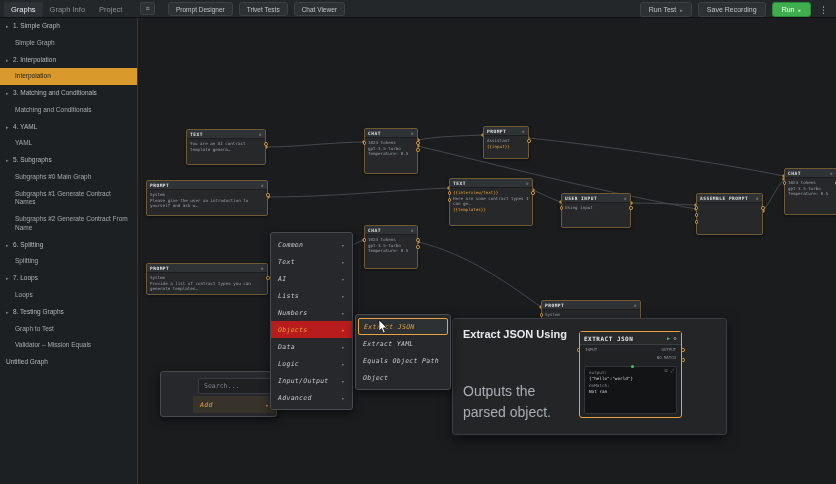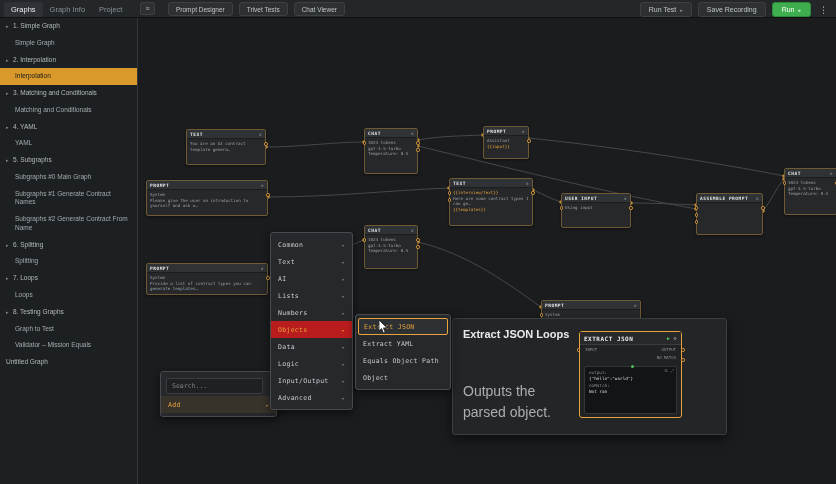--- a/index.html
+++ b/index.html
@@ -38,21 +38,21 @@
   .node { position:absolute; background:#26282a; border:1px solid #6f5a33; border-radius:2px; box-shadow:0 1px 3px rgba(0,0,0,.45); font-family:"DejaVu Sans Mono", monospace; z-index:2; }
   .node-head { display:flex; justify-content:space-between; align-items:center; background:#303335; padding:1.5px 3px; font-size:4.5px; font-weight:bold; letter-spacing:.5px; color:#e4e7e9; border-bottom:1px solid #1b1d1f; border-radius:1px 1px 0 0; }
   .node-gear { font-size:4px; color:#8a8f93; font-weight:normal; }
   .node-body { padding:2px 3px; font-size:4.2px; color:#9aa0a4; line-height:1.35; overflow:hidden; }
   .node-body .accent { color:#e8a33d; }
   .port { position:absolute; width:3.5px; height:3.5px; border-radius:50%; background:#1a1c1e; border:1px solid #e8a33d; }
   .port.left { left:-2.5px; } .port.right { right:-2.5px; }
 
   
   .menu { position:absolute; background:#26282b; border:1px solid #474a4e; border-radius:3px; box-shadow:0 3px 9px rgba(0,0,0,.55); font-family:"DejaVu Sans Mono", monospace; font-size:6.5px; padding:3px 0; z-index:30; }
-  .menu-item { display:flex; justify-content:space-between; align-items:center; padding:4.5px 7px; color:#c9cdd0; letter-spacing:.3px; white-space:nowrap; }
+  .menu-item { display:flex; justify-content:space-between; align-items:center; padding:4.5px 7px; color:#c9cdd0; letter-spacing:.3px; white-space:nowrap;font-style:italic; }
   .menu-item .mchev { color:#8a8f93; font-size:5px; margin-left:8px; }
   .menu-item.active { background:#b91c1c; color:#e8a33d; }
   .menu-item.active .mchev { color:#e8a33d; }
   .menu-item.highlighted { border:1px solid #e8a33d; background:#2e3134; color:#e8a33d; margin:0 2px; border-radius:2px; padding:3.5px 5px; }
   .menu-search { display:block; width:97px; margin:3px 5px 2px 5px; background:#1e2022; border:1px solid #3a3d40; border-radius:2px; padding:3px 5px; color:#9aa0a4; font:6.5px "DejaVu Sans Mono", monospace; }
   .menu-search::placeholder { color:#7d8287; }
   .menu-item.add-row { background:#37322a; color:#e8a33d; }
   .menu-item.add-row .mchev { color:#e8a33d; }
 
   
@@ -337,21 +337,21 @@
             <span class="node-gear">⚙</span>
           </div>
           <div class="node-body">
             <div>System</div>
           </div>
           <span class="port left" style="top: 12px;"></span>
         </div>
       </div>
   </main>
 
-  <div class="menu" style="left:160px; top:371px; width:117px;">
+  <div class="menu" style="left:160px; top:371px; width:117px;padding-left:32px;">
     <input class="menu-search" readonly="" placeholder="Search..." style="">
     <div class="menu-item add-row">
       <span>Add</span>
       <span class="mchev">▸</span>
     </div>
   </div>
 
   <div class="menu" style="left:270px; top:232px; width:83px;">
     <div id="category-menu-list">
         <div class="menu-item">
@@ -408,21 +408,21 @@
         <div class="menu-item">
           <span>Equals Object Path</span>
         </div>
         <div class="menu-item">
           <span>Object</span>
         </div>
       </div>
   </div>
 
   <div class="tooltip-panel">
-    <div class="tt-title">Extract JSON Loops</div>
+    <div class="tt-title">Extract JSON Using</div>
     <div class="tt-desc2">Outputs the parsed object.</div>
     <div class="tt-preview">
       <div class="tt-preview-head">
         <span class="ttl">EXTRACT JSON</span>
         <span class="tt-play">▶</span>
         <span class="tt-gear">⚙</span>
       </div>
       <div class="tt-ports">
         <span>INPUT</span>
         <span class="rcol">

